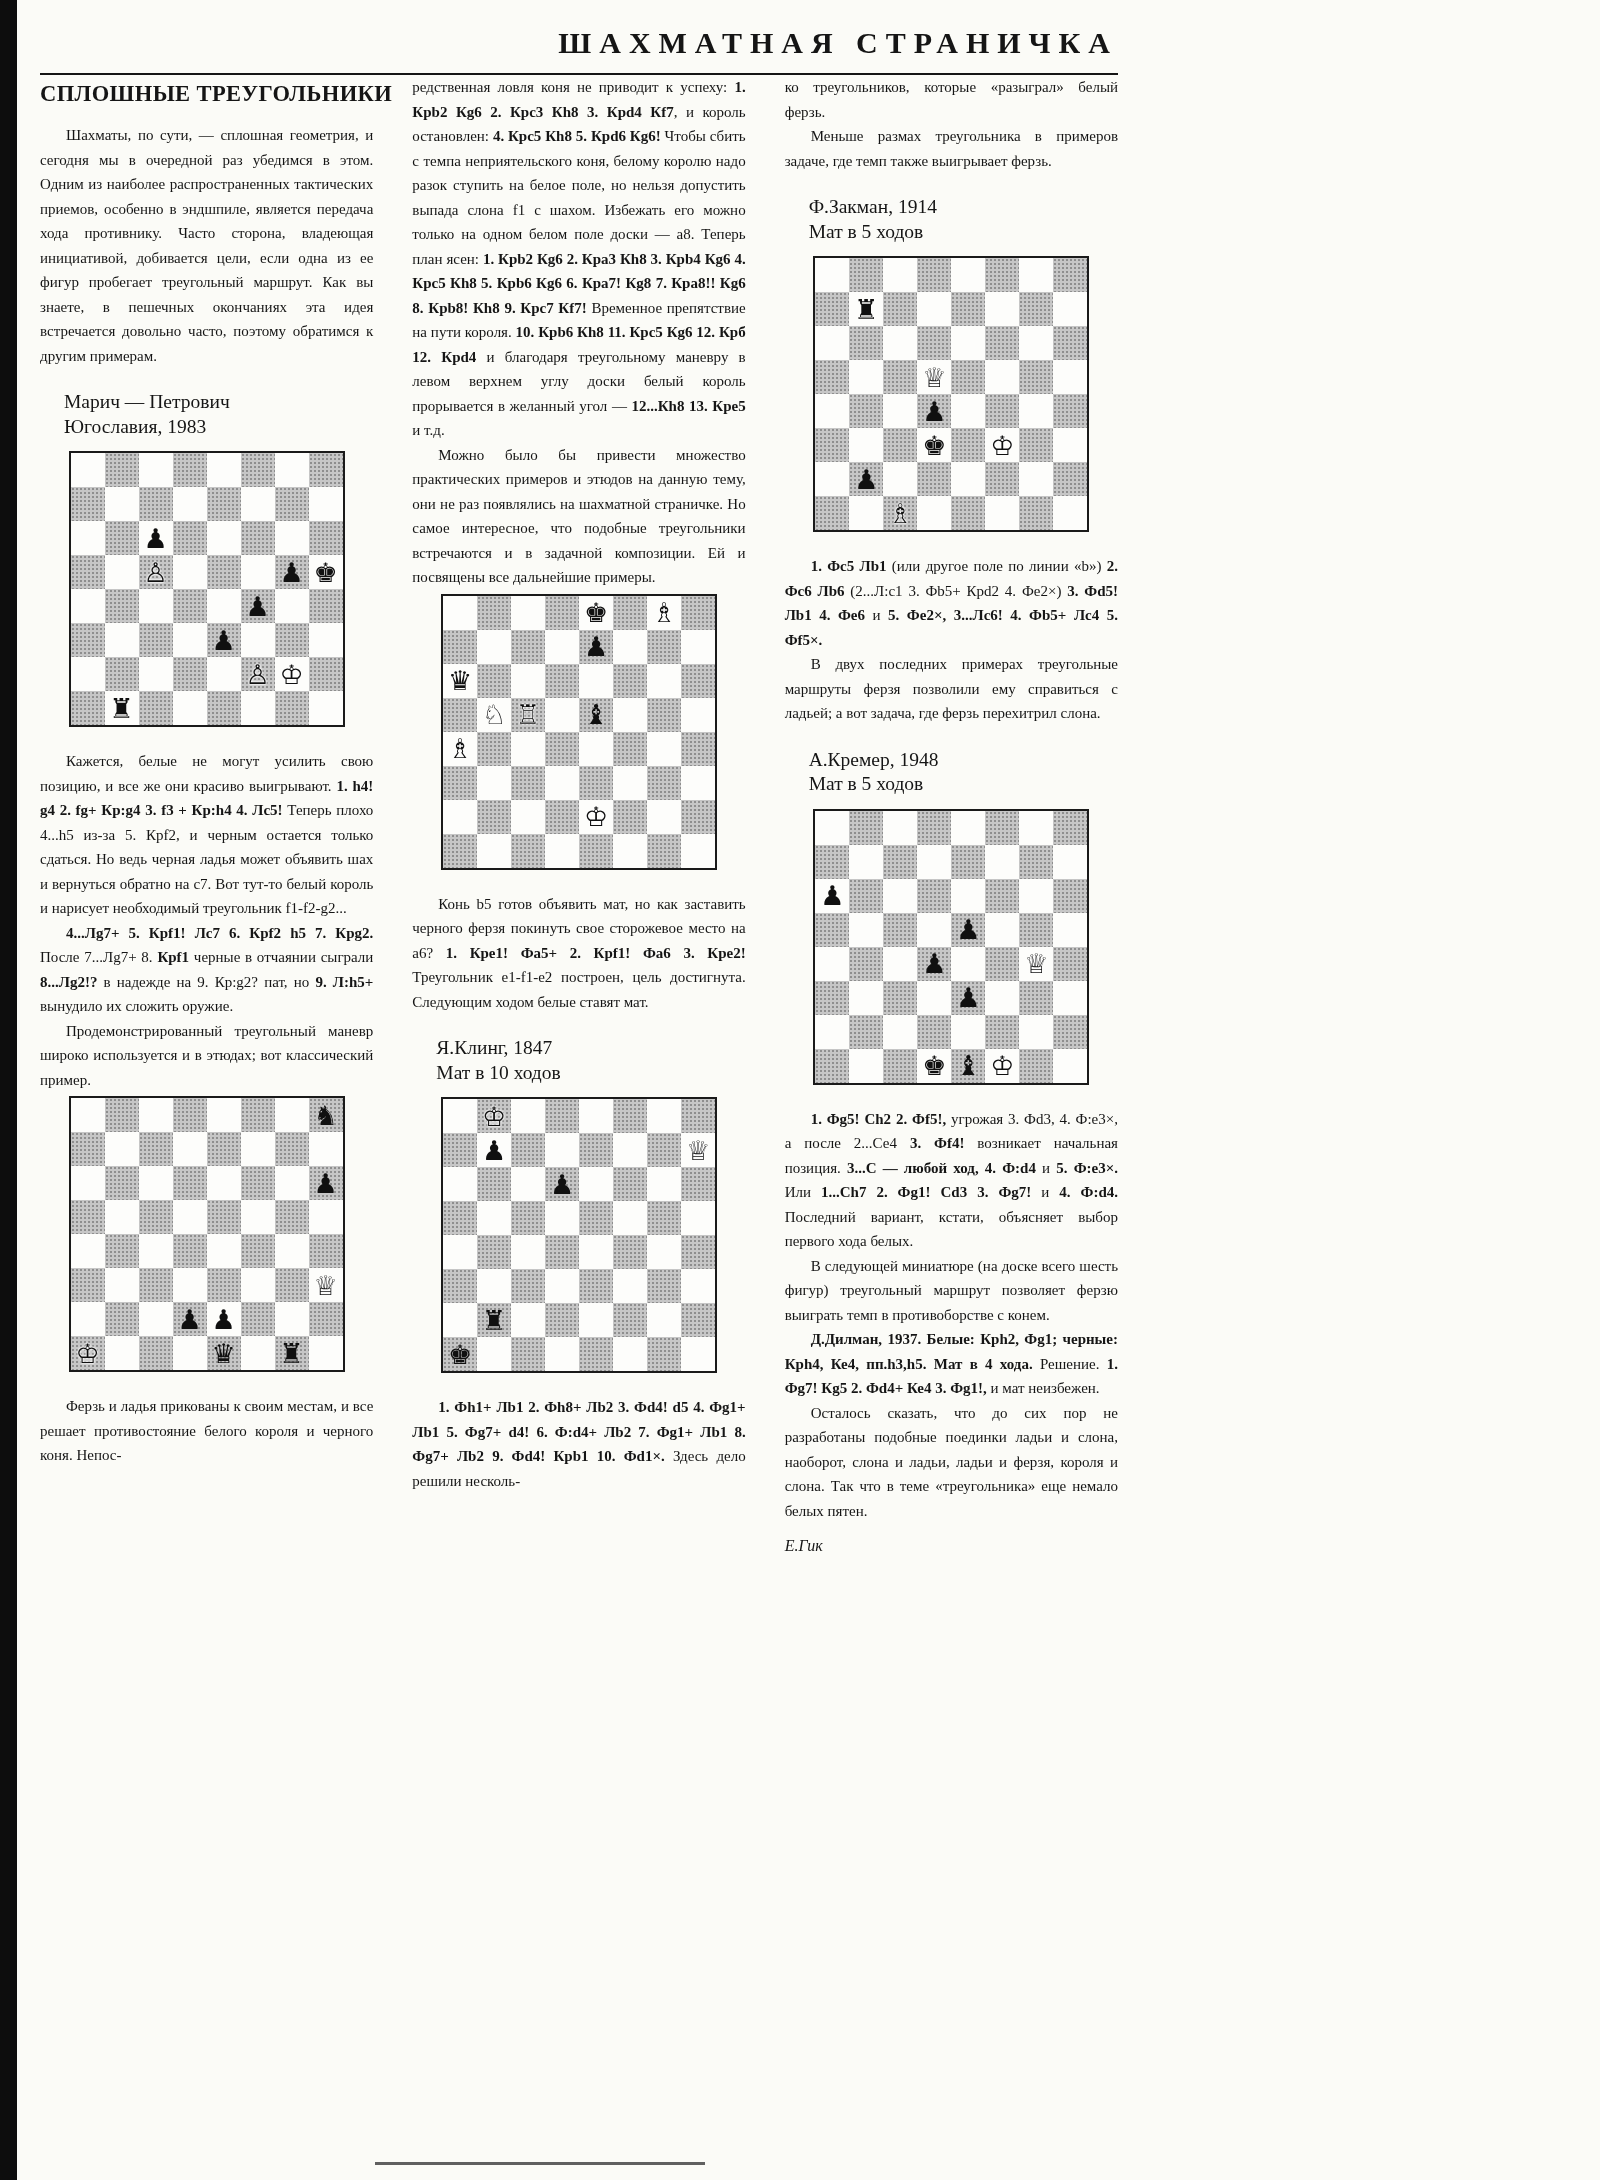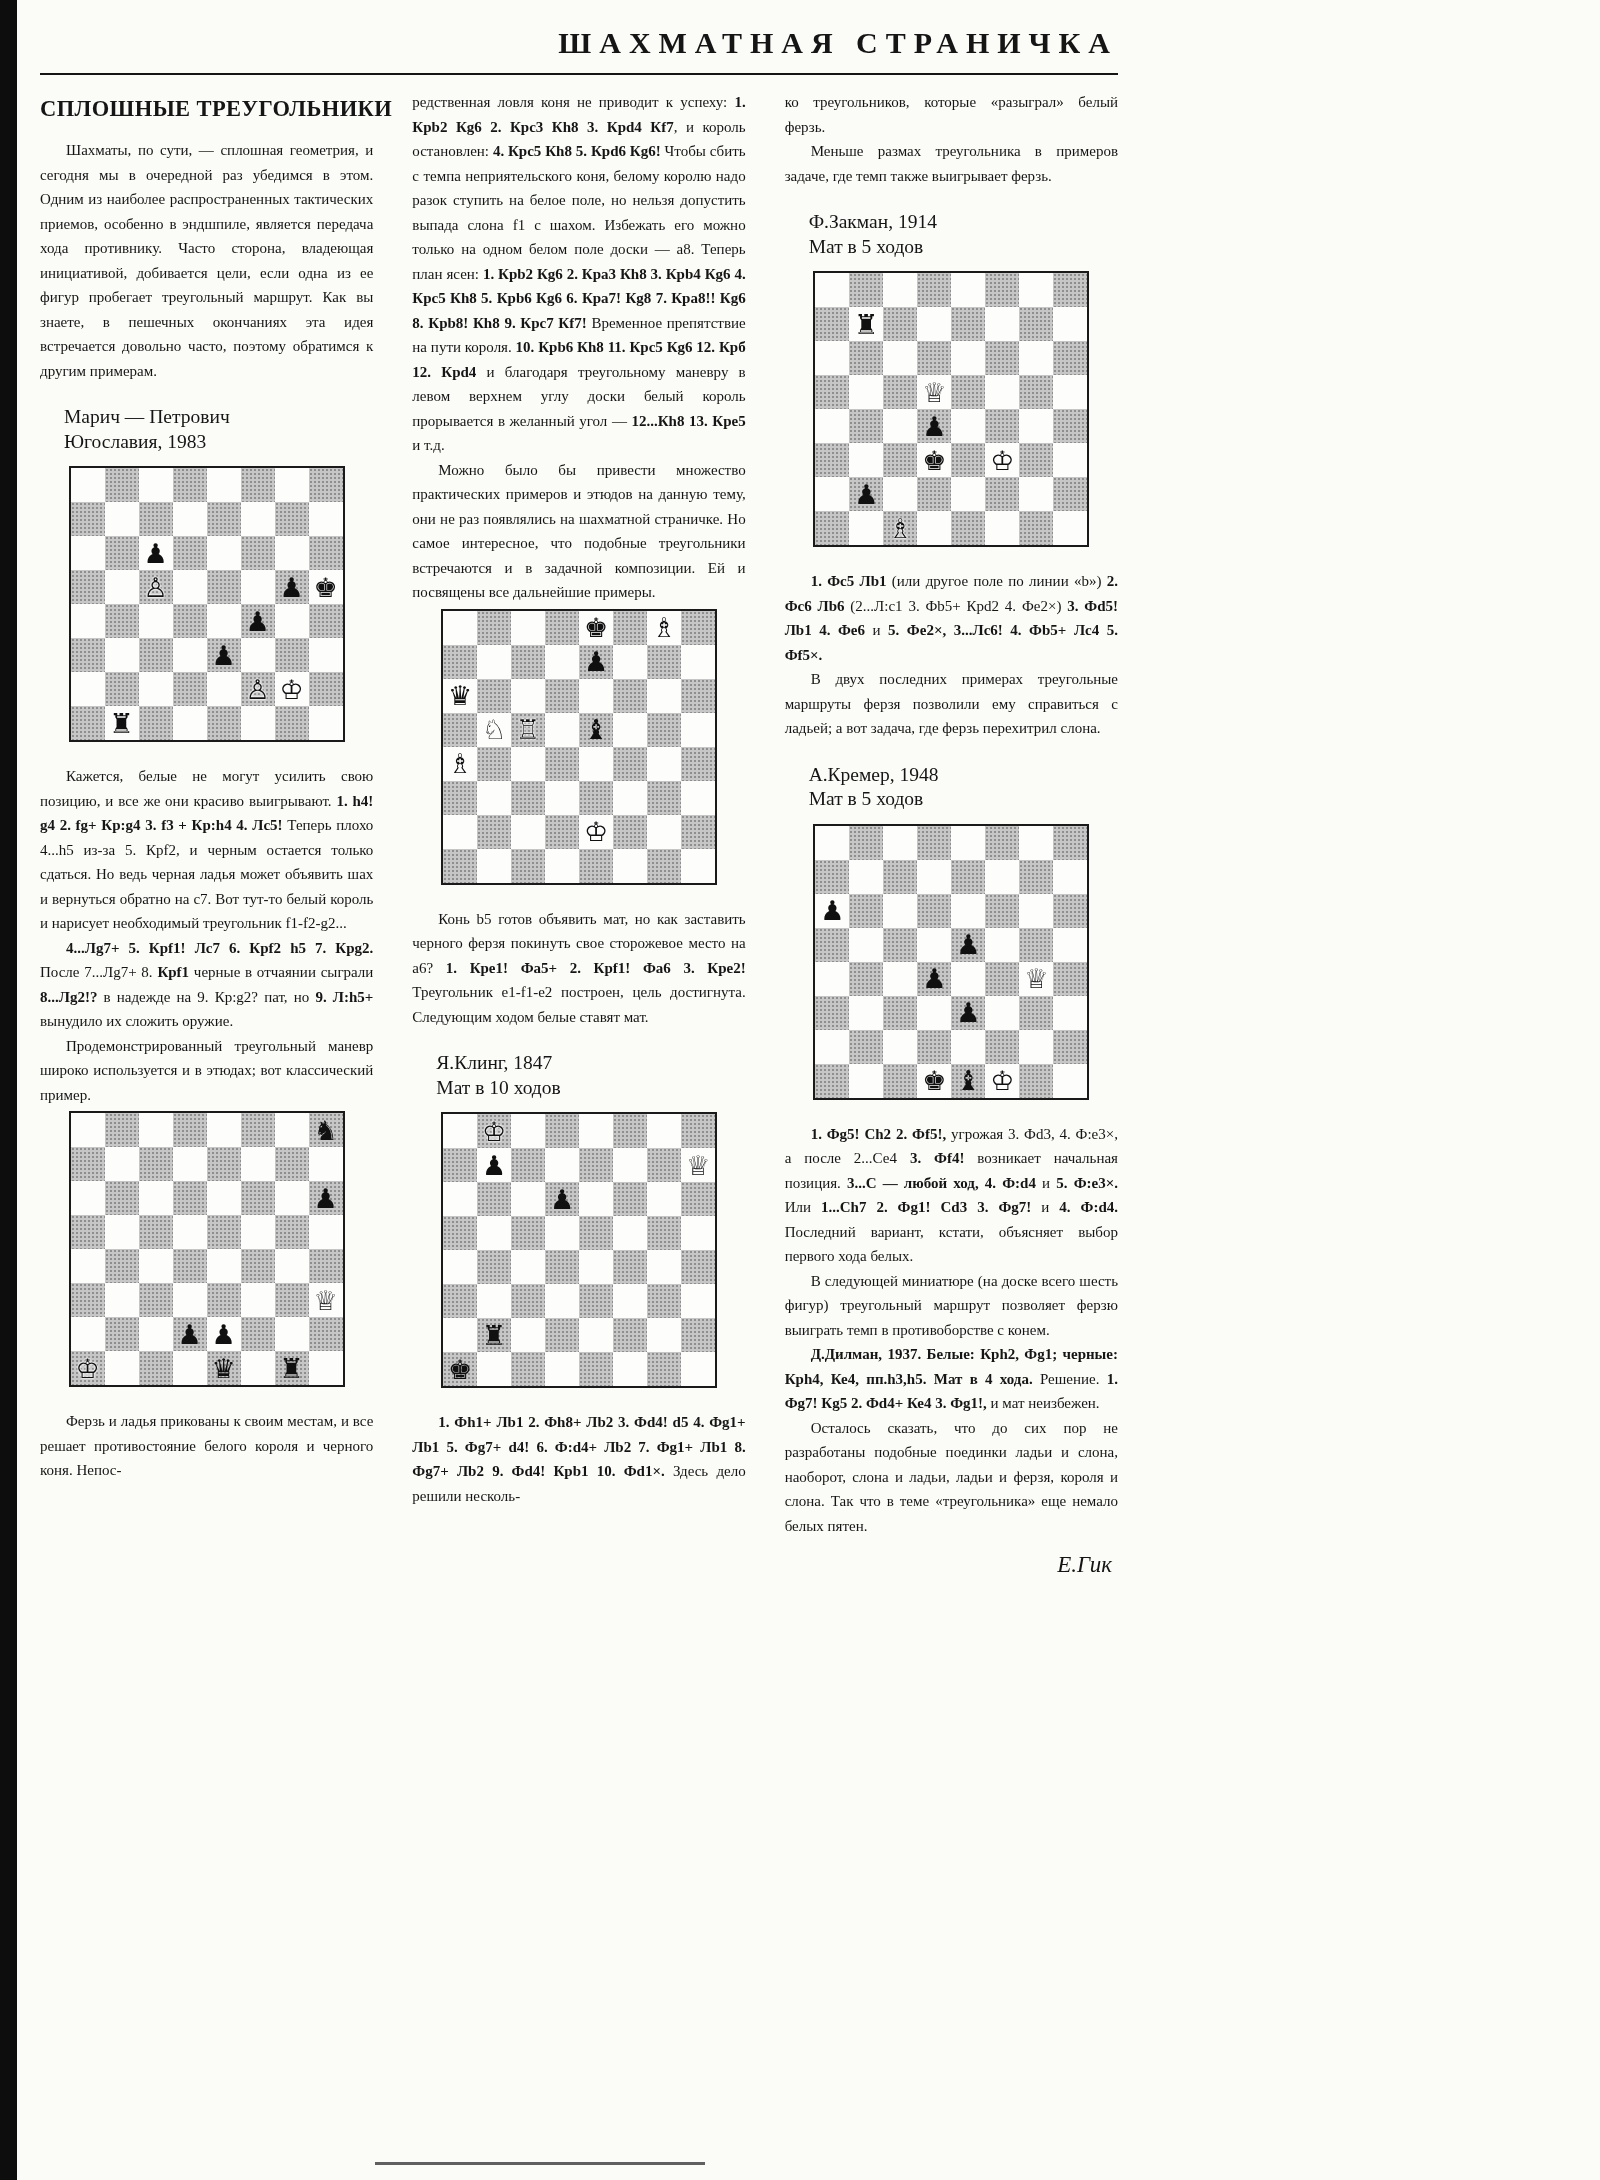--- a/index.html
+++ b/index.html
@@ -3,39 +3,39 @@
 <meta charset="utf-8">
 <style>
   * { margin:0; padding:0; box-sizing:border-box; }
   html,body { background:#8f8f8f; }
   .page { position:relative; width:1600px; height:2180px; background:#fbfbf7;
           font-family:"Liberation Serif", serif; color:#151515; overflow:hidden; }
   .edge-bar { position:absolute; left:0; top:0; width:17px; height:2180px; background:#0d0d0d; }
   .content { position:absolute; left:40px; top:26px; width:1078px; }
   .page-header { text-align:right; font-size:30px; font-weight:700; letter-spacing:8px; white-space:nowrap; }
   .header-rule { border-top:2.5px solid #151515; margin-top:13px; }
-  .columns { display:flex; gap:39px; margin-top:15px; }
+  .columns { display:flex; gap:39px; }
   .col { flex:1 1 0; min-width:0; }
   .article-title { font-size:22.5px; font-weight:700; letter-spacing:0.4px; margin:6px 0 16px; white-space:nowrap; }
   .para { font-size:15px; line-height:24.5px; text-align:justify; text-indent:26px; }
   .para.flush { text-indent:0; }
   .para b { font-weight:700; }
   .diagram-caption { font-weight:400; font-size:19.5px; line-height:24.5px; margin:22px 0 12px 24px; }
   .board-wrap { width:276px; margin:4px auto 22px; }
   .board { width:276px; height:276px; border:2px solid #1a1a1a; background:#fdfdfb;
            display:grid; grid-template-columns:repeat(8,1fr); grid-template-rows:repeat(8,1fr); }
   .sq { display:flex; align-items:center; justify-content:center; overflow:hidden; }
   .sq.light { background:#fdfdfb; }
   .sq.dark { background-color:#c6c6c6;
              background-image:radial-gradient(#8e8e8e 1px, transparent 1.3px);
              background-size:4px 4px; }
   .piece { font-family:"DejaVu Sans", sans-serif; font-size:27px; line-height:1; }
   .piece.b { color:#101010; }
   .piece.w { color:#101010; text-shadow:0 0 2px #fff, 0 0 2px #fff, 0 0 3px #fff; }
-  .signature { text-align:right; font-style:italic; font-size:23px; margin-top:14px; padding-right:6px; }
+  .signature { font-style:italic; font-size:16px; margin-top:14px; padding-right:6px; }
   .bottom-mark { position:absolute; left:375px; top:2162px; width:330px; height:2.5px; background:#3a3a3a; opacity:.8; }
 </style>
 </head>
 <body>
 
 <div class="page">
   <div class="edge-bar"></div>
   <div class="content">
     <div class="page-header">ШАХМАТНАЯ СТРАНИЧКА</div>
     <div class="header-rule"></div>

